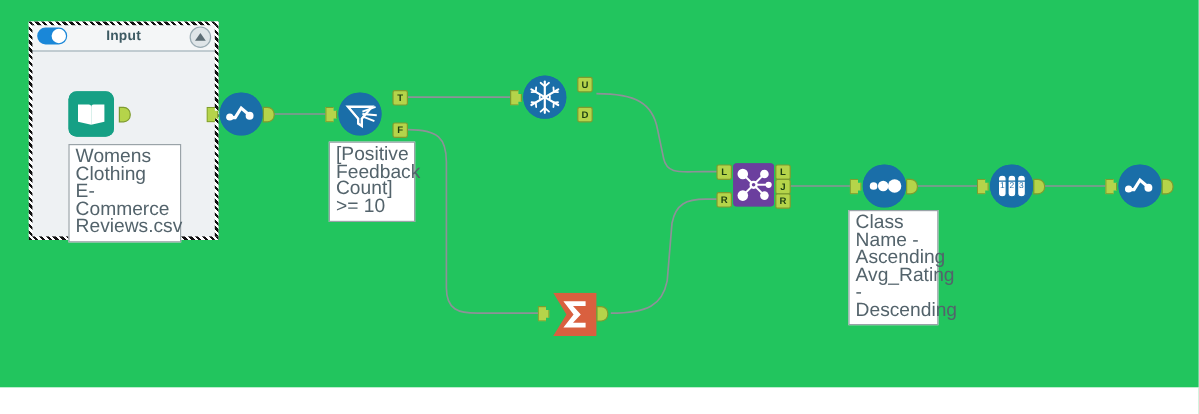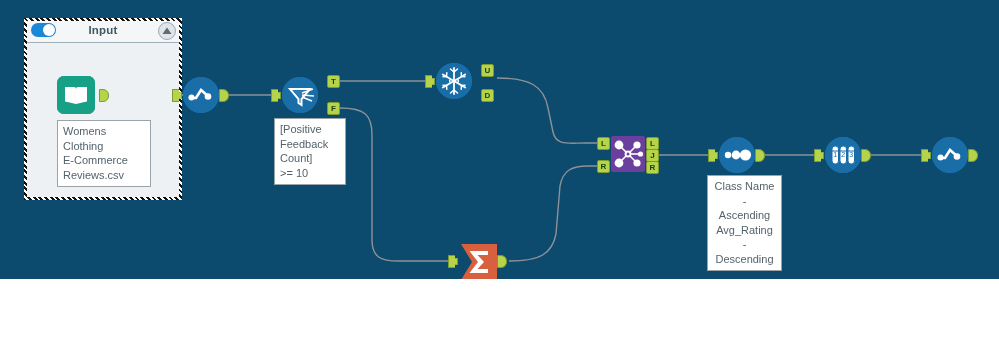--- a/index.html
+++ b/index.html
@@ -6,22 +6,22 @@
     margin: 0;
     padding: 0;
     background: #ffffff;
   }
   body {
     font-family: "Liberation Sans", sans-serif;
   }
   #canvas {
     position: relative;
     width: 999px;
-    height: 279px;
-    background: #0c4a6e;
+    height: 323px;
+    background: #22c55e;
     overflow: hidden;
   }
   svg.wires {
     position: absolute;
     left: 0;
     top: 0;
     width: 999px;
     height: 345px;
     pointer-events: none;
   }
@@ -146,21 +146,21 @@
     line-height: 12px;
     font-family: "Liberation Sans", sans-serif;
   }
 
   
   .annot {
     position: absolute;
     background: #ffffff;
     border: 1px solid #9aa3a8;
     color: #53636b;
-    font-size: 11px;
+    font-size: 16px;
     line-height: 14.5px;
     padding: 3px 5px 4px 5px;
     box-sizing: border-box;
     white-space: pre-line;
     font-family: "Liberation Sans", sans-serif;
   }
 </style>
 </head>
 <body>
 
@@ -315,21 +315,21 @@
   <div class="port in" style="left:708px; top:149px;"></div>
   <div class="node round" style="left:719px; top:137px;">
     <svg width="36" height="36" viewBox="0 0 36 36">
       <circle cx="18" cy="18" r="18" fill="#1a6ea8"></circle>
       <circle cx="9" cy="18" r="3.2" fill="#ffffff"></circle>
       <circle cx="17" cy="18" r="4.4" fill="#ffffff"></circle>
       <circle cx="26.5" cy="18" r="5.6" fill="#ffffff"></circle>
     </svg>
   </div>
   <div class="port out" style="left:755px; top:149px;"></div>
-  <div class="annot" style="left:707px; top:175px; width:75px;text-align:center;">Class Name -
+  <div class="annot" style="left:707px; top:175px; width:75px;">Class Name -
 Ascending
 Avg_Rating -
 Descending</div>
 
   <div class="port in" style="left:814px; top:149px;"></div>
   <div class="node round" style="left:825px; top:137px;">
     <svg width="36" height="36" viewBox="0 0 36 36">
       <circle cx="18" cy="18" r="18" fill="#1a6ea8"></circle>
       <g fill="#ffffff" stroke="#1a6ea8" stroke-width="1">
         <rect x="7" y="9" width="6.5" height="18" rx="3"></rect>

